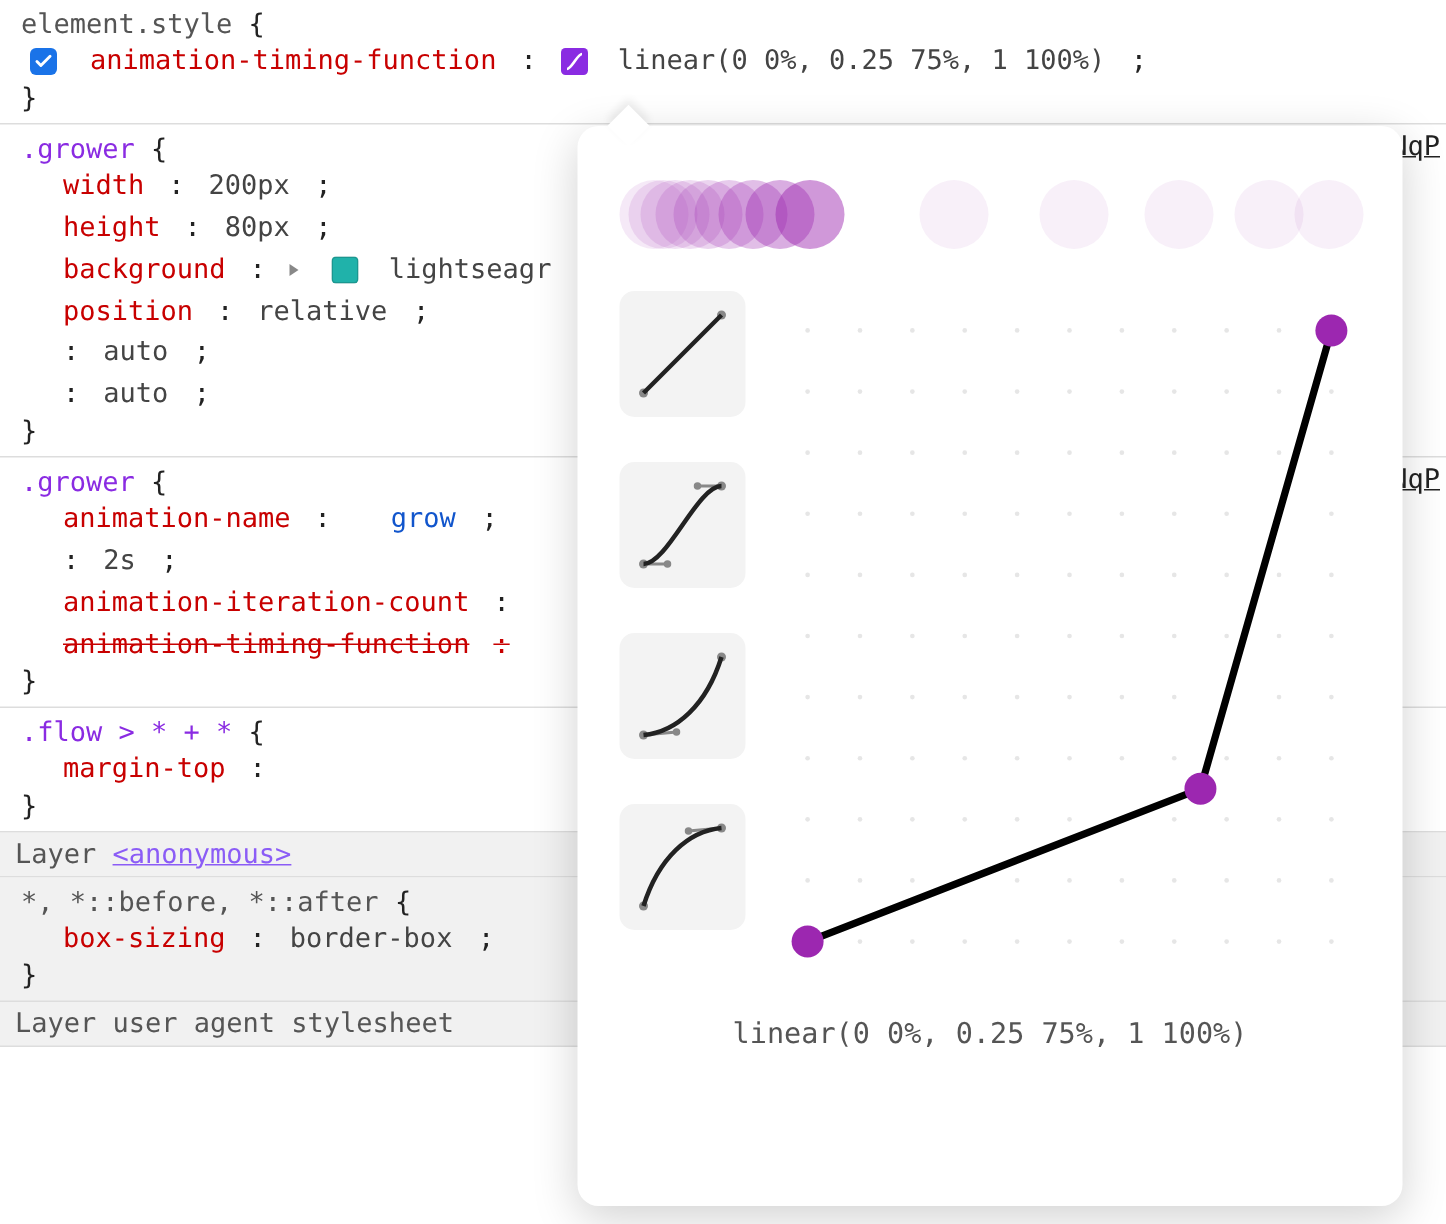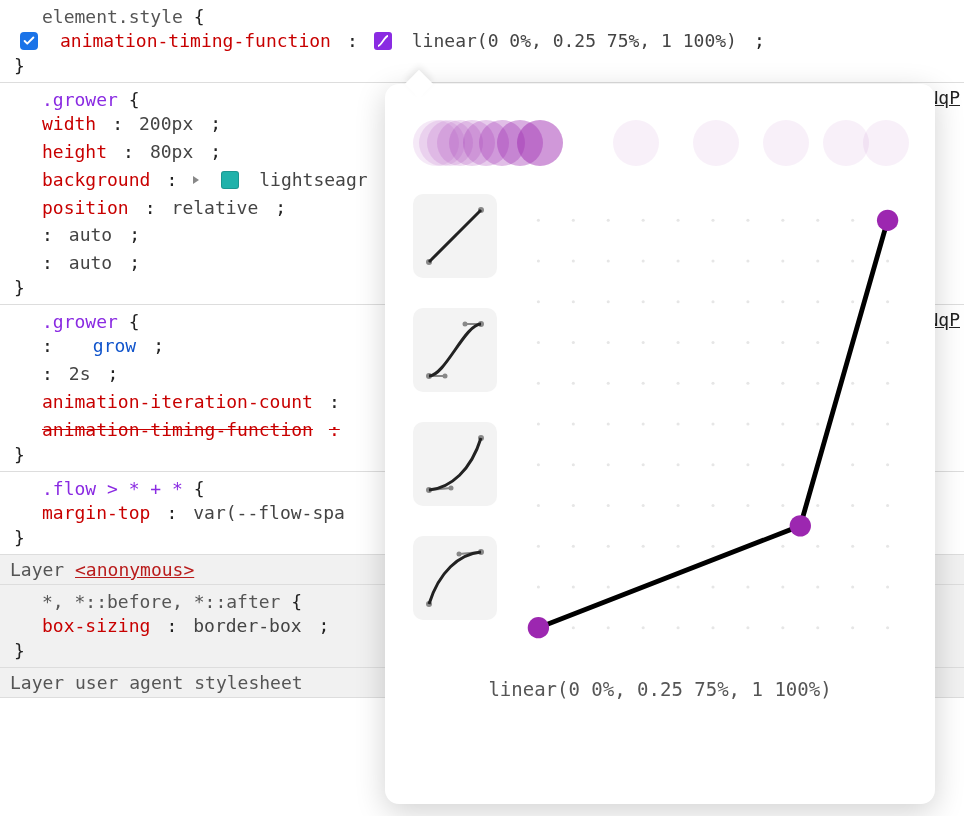--- a/index.html
+++ b/index.html
@@ -17,21 +17,21 @@
   width: 100%;
 }
 .rule-block {
   border-bottom: 1px solid #ddd;
   padding: 6px 10px 6px 14px;
   position: relative;
 }
 .rule-block.dimmed {
   background: #f1f1f1;
 }
-.selector { color: #555; margin-left: 28px; }
+.selector { color: #555; }
 .brace { color: #222; }
 .prop-line {
   padding-left: 28px;
   display: flex;
   align-items: center;
   flex-wrap: wrap;
   gap: 16px;
   line-height: 1.55;
 }
 .prop-name { color: #c80000; }
@@ -78,21 +78,21 @@
   vertical-align: middle;
 }
 .strikethrough { text-decoration: line-through; color: #c80000; }
 .layer-label {
   background: #f1f1f1;
   color: #555;
   padding: 4px 10px;
   border-bottom: 1px solid #ddd;
   font-size: 18px;
 }
-.layer-label a { color: #b91c1c; text-decoration: underline; }
+.layer-label a { color: #8b5cf6; text-decoration: underline; }
 .source-link {
   position: absolute;
   right: 4px;
   top: 4px;
   color: #222;
   text-decoration: underline;
   font-size: 18px;
   z-index: 0;
 }
 
@@ -243,20 +243,21 @@
     <div class="brace">}</div>
   </div>
 
   <div class="rule-block">
     <span class="source-link">NqP</span>
     <div>
       <span class="selector" style="color:#8a2be2">.grower</span>
       <span class="brace"> {</span>
     </div>
     <div class="prop-line">
+        <span class="prop-name">animation-name</span>
         <span class="colon">:</span> 
         <span class="prop-value blue">grow</span>
         <span class="semi">;</span>
       </div>
     <div class="prop-line">
         <span class="colon">:</span> 
         <span class="prop-value">2s</span>
         <span class="semi">;</span>
       </div>
     <div class="prop-line">
@@ -271,21 +272,20 @@
   </div>
 
   <div class="rule-block">
     <div>
       <span class="selector" style="color:#8a2be2">.flow &gt; * + *</span>
       <span class="brace"> {</span>
     </div>
     <div class="prop-line">
         <span class="prop-name">margin-top</span>
         <span class="colon">:</span> 
-        <span class="prop-value">var(--flow-spa</span>
       </div>
     <div class="brace">}</div>
   </div>
 
   <div class="layer-label">
     <span>Layer</span>
     <a href="#">&lt;anonymous&gt;</a>
   </div>
 
   <div class="rule-block dimmed">

